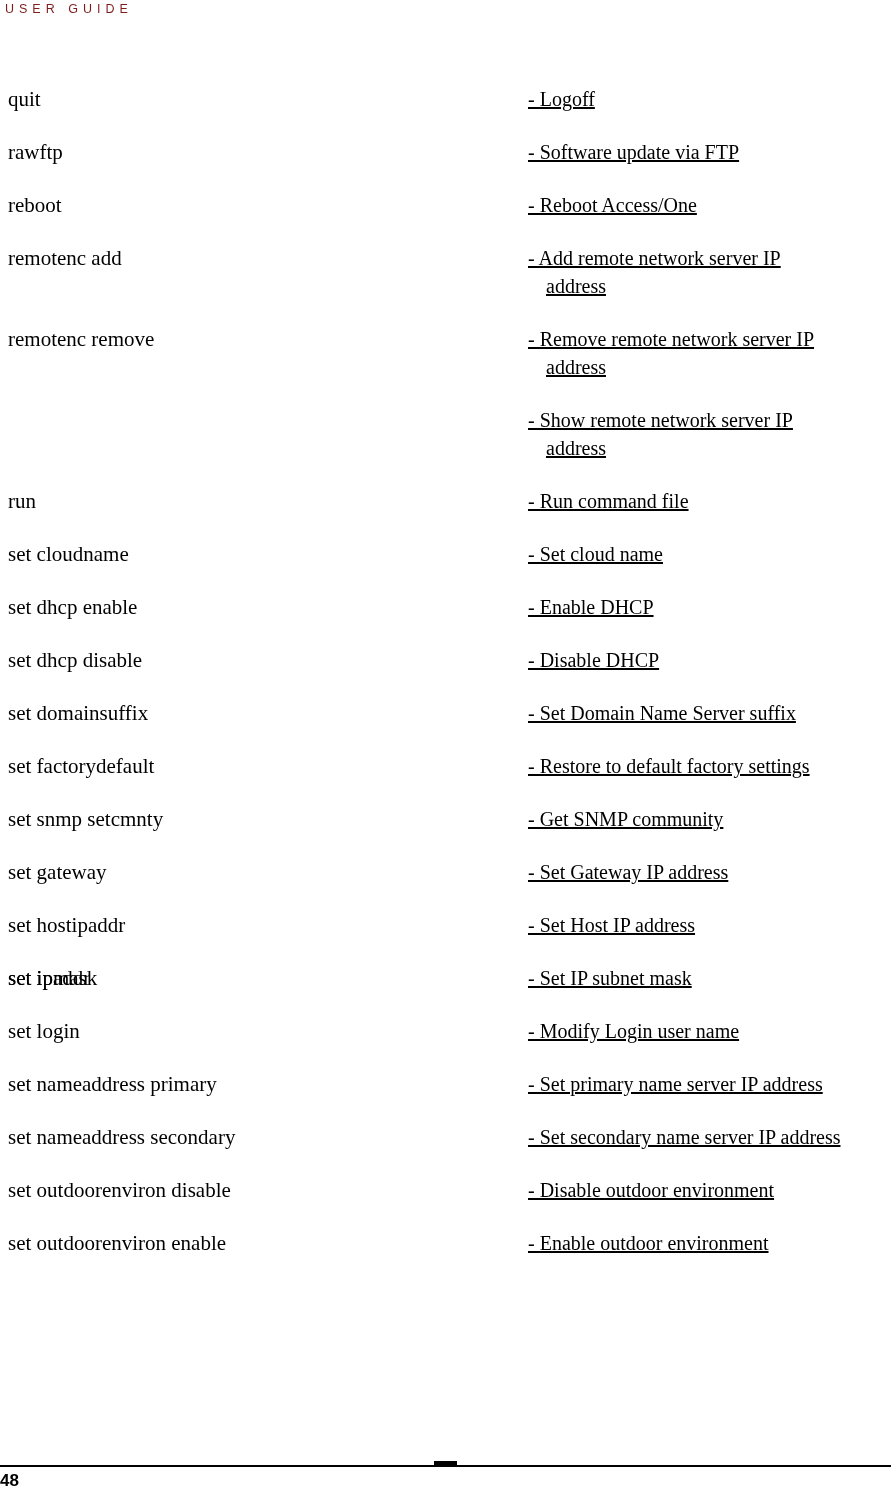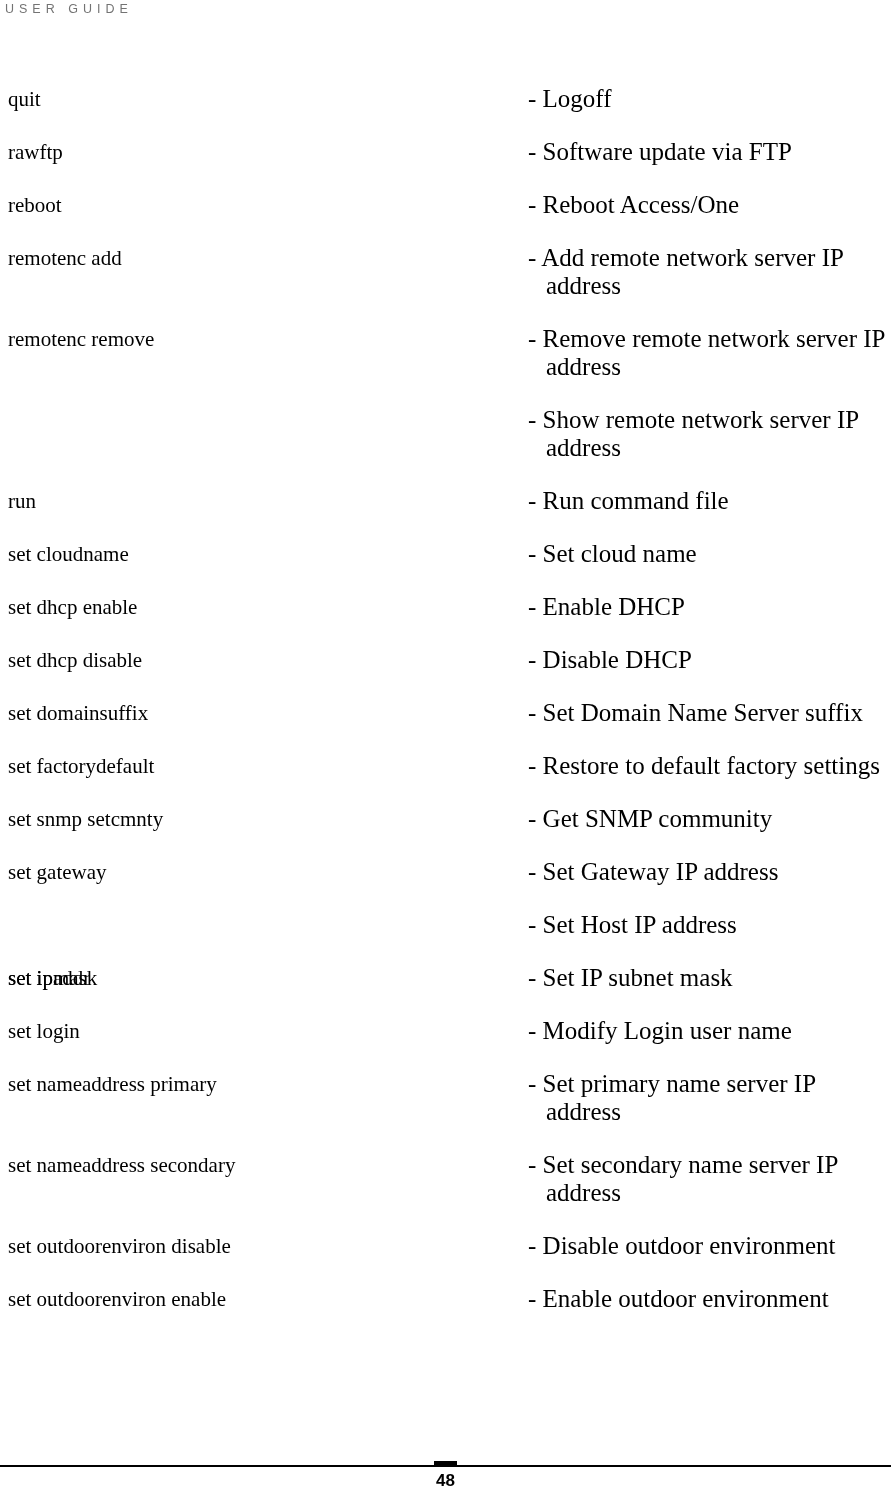--- a/index.html
+++ b/index.html
@@ -17,48 +17,49 @@
     font-family: "Liberation Serif", "DejaVu Serif", serif;
     color: #000000;
   }
   .running-header {
     position: absolute;
     top: 0px;
     left: 5px;
     font-family: "Liberation Sans", "DejaVu Sans", sans-serif;
     font-size: 12.5px;
     letter-spacing: 5.0px;
-    color: #737373;
+    color: #7f1d1d;
     white-space: nowrap;
     line-height: 18px;
   }
   .command-list {
     position: absolute;
     top: 85px;
     left: 0;
     width: 891px;
+    text-decoration: underline;
   }
   .cmd-row {
     position: relative;
     width: 891px;
     margin-bottom: 25px;
   }
   .cmd-name {
     position: absolute;
     left: 8px;
     top: 0;
     width: 500px;
     font-size: 21px;
     line-height: 28px;
     white-space: nowrap;
   }
   .cmd-desc {
     margin-left: 528px;
     margin-right: 3px;
-    font-size: 25px;
+    font-size: 20px;
     line-height: 28px;
     padding-left: 18px;
     text-indent: -18px;
     min-height: 28px;
   }
   .cmd-desc.justified {
     text-align: justify;
     text-justify: inter-word;
     margin-top: 16px;
   }
@@ -87,21 +88,21 @@
     left: 434px;
     width: 23px;
     height: 6px;
     background: #000000;
   }
   .page-number {
     position: absolute;
     top: 32px;
     left: 0;
     width: 891px;
-    text-align: center;
+    text-align: left;
     font-family: "Liberation Sans", "DejaVu Sans", sans-serif;
     font-size: 17px;
     font-weight: bold;
     line-height: 24px;
     letter-spacing: 0px;
   }
 </style>
 </head>
 <body>
 
@@ -159,20 +160,21 @@
       </div>
       <div class="cmd-row">
         <div class="cmd-name">set snmp setcmnty</div>
         <div class="cmd-desc">- Get SNMP community</div>
       </div>
       <div class="cmd-row">
         <div class="cmd-name">set gateway</div>
         <div class="cmd-desc">- Set Gateway IP address</div>
       </div>
       <div class="cmd-row">
+        <div class="cmd-name">set hostipaddr</div>
         <div class="cmd-desc">- Set Host IP address</div>
       </div>
       <div class="cmd-row">
         <div class="cmd-name">set ipaddr</div>
       </div>
       <div class="cmd-row">
         <div class="cmd-name">set ipmask</div>
         <div class="cmd-desc">- Set IP subnet mask</div>
       </div>
       <div class="cmd-row">

